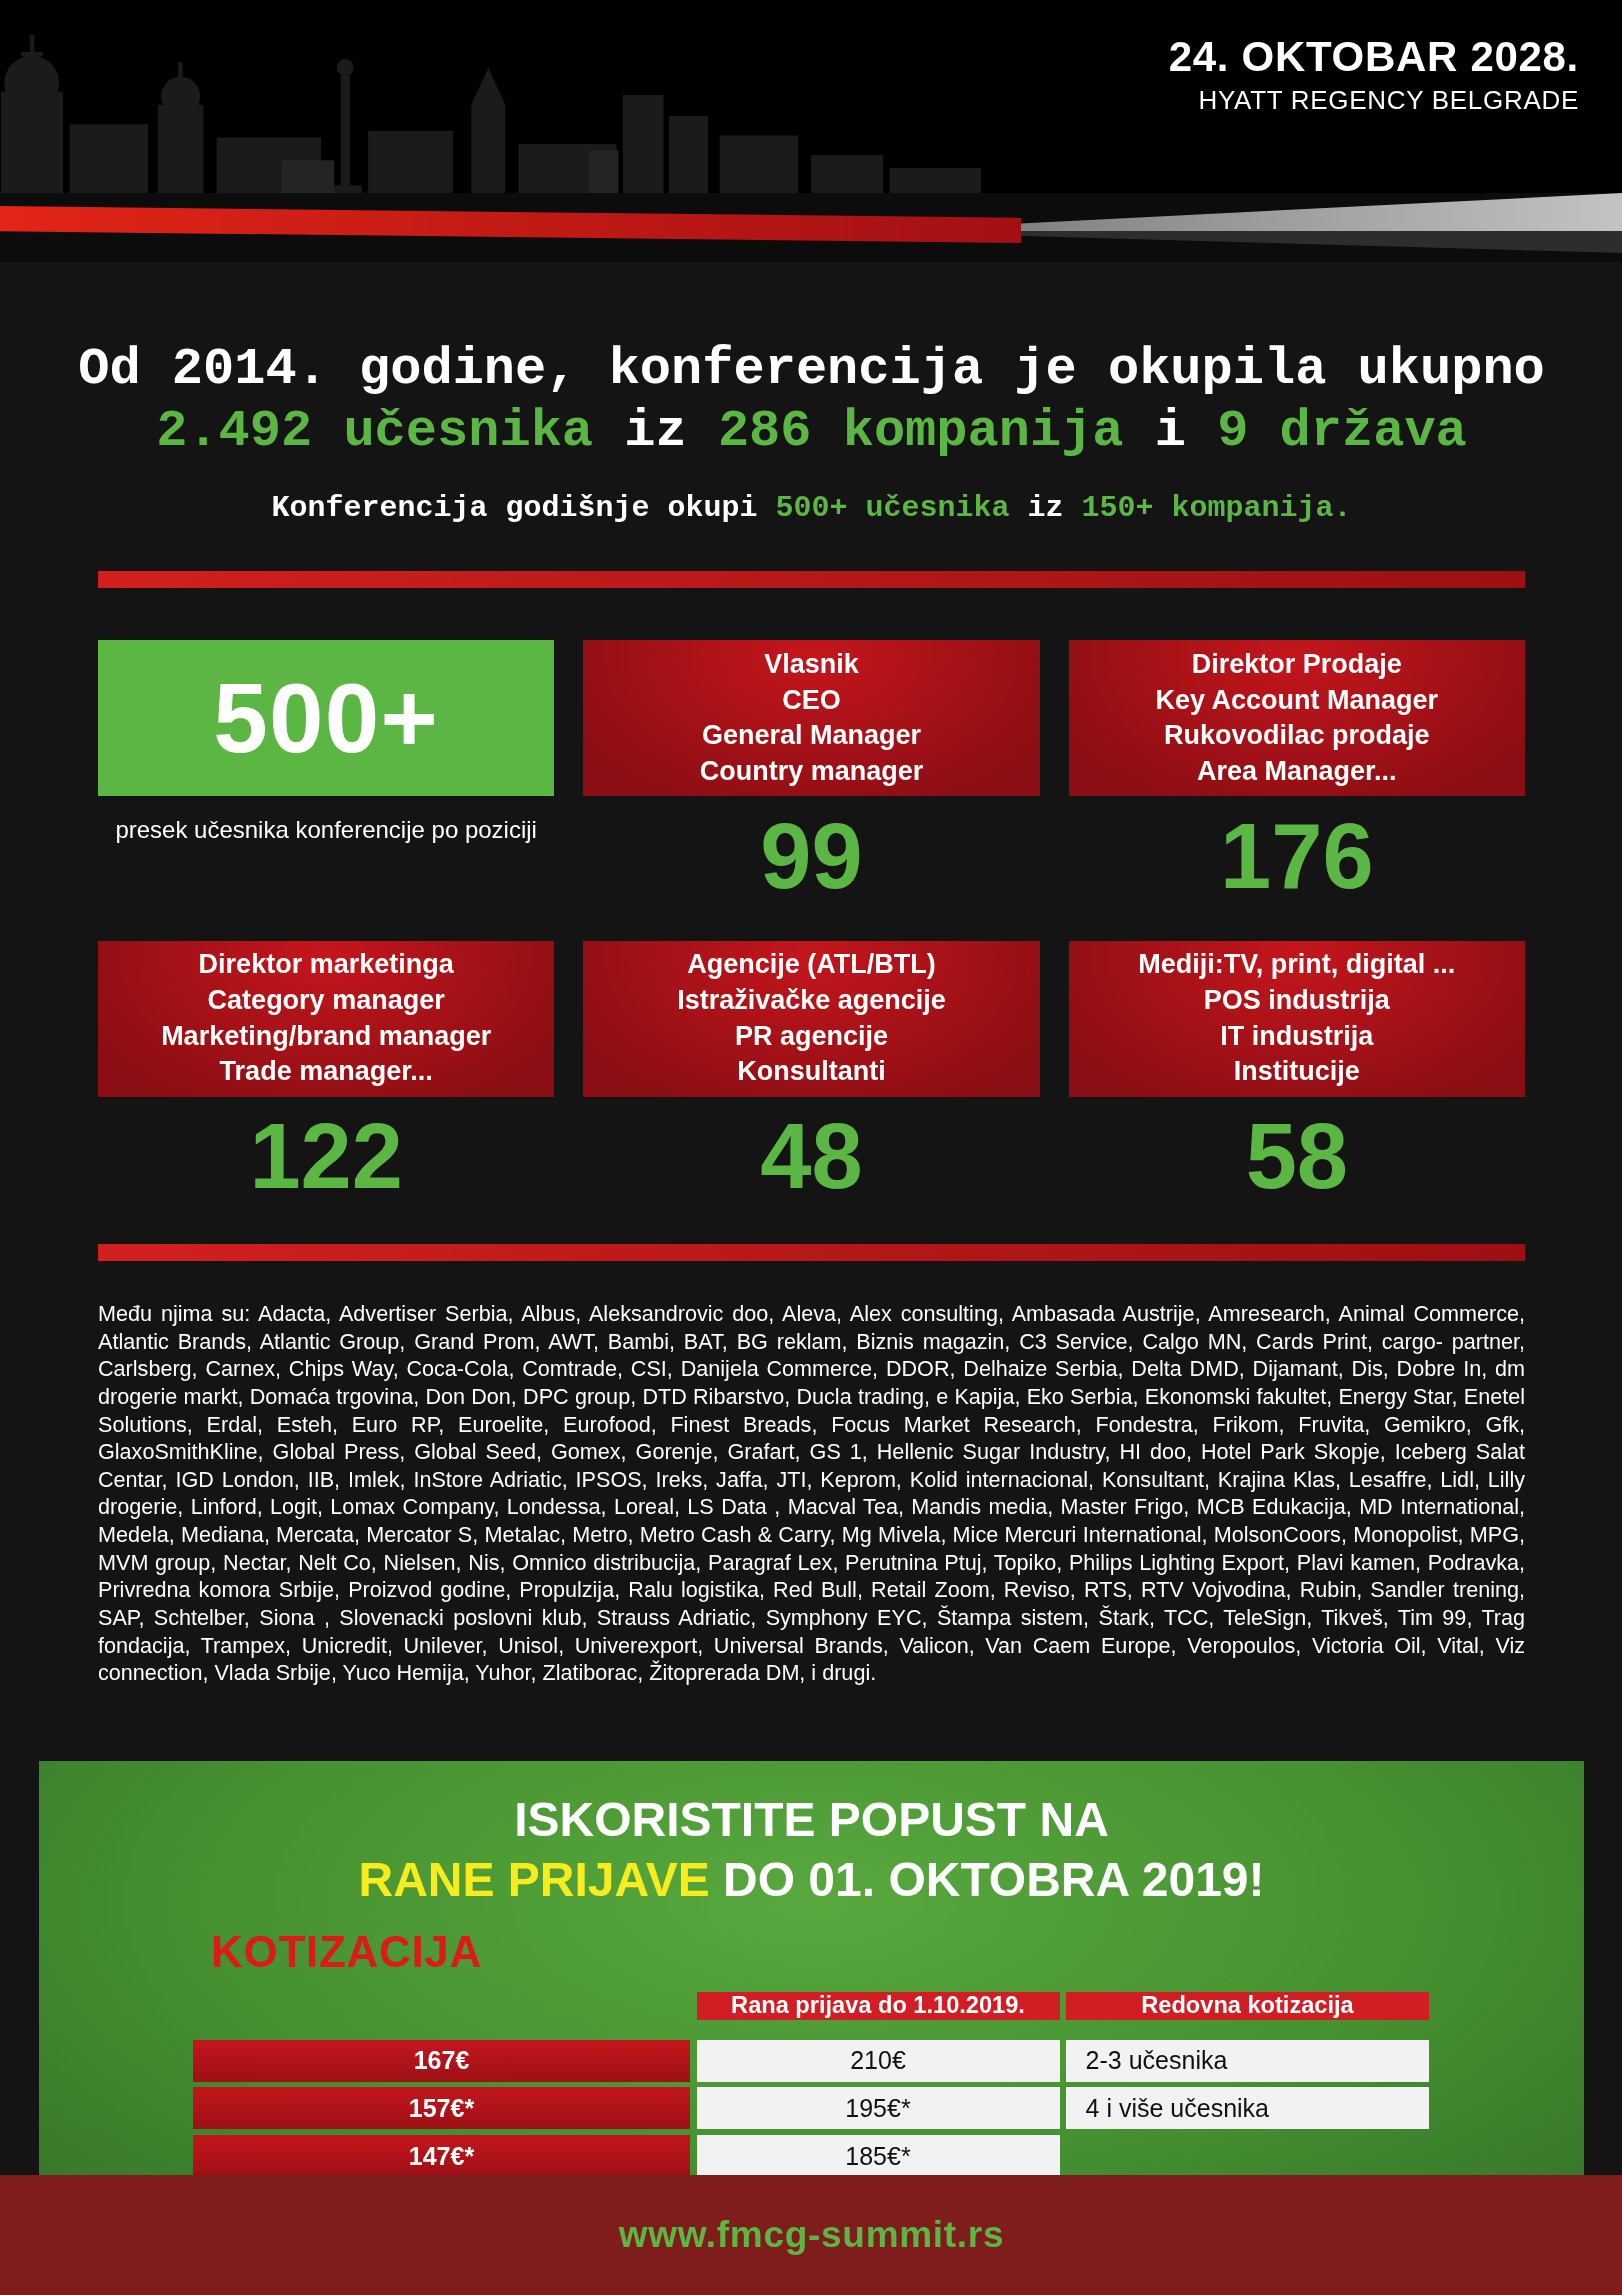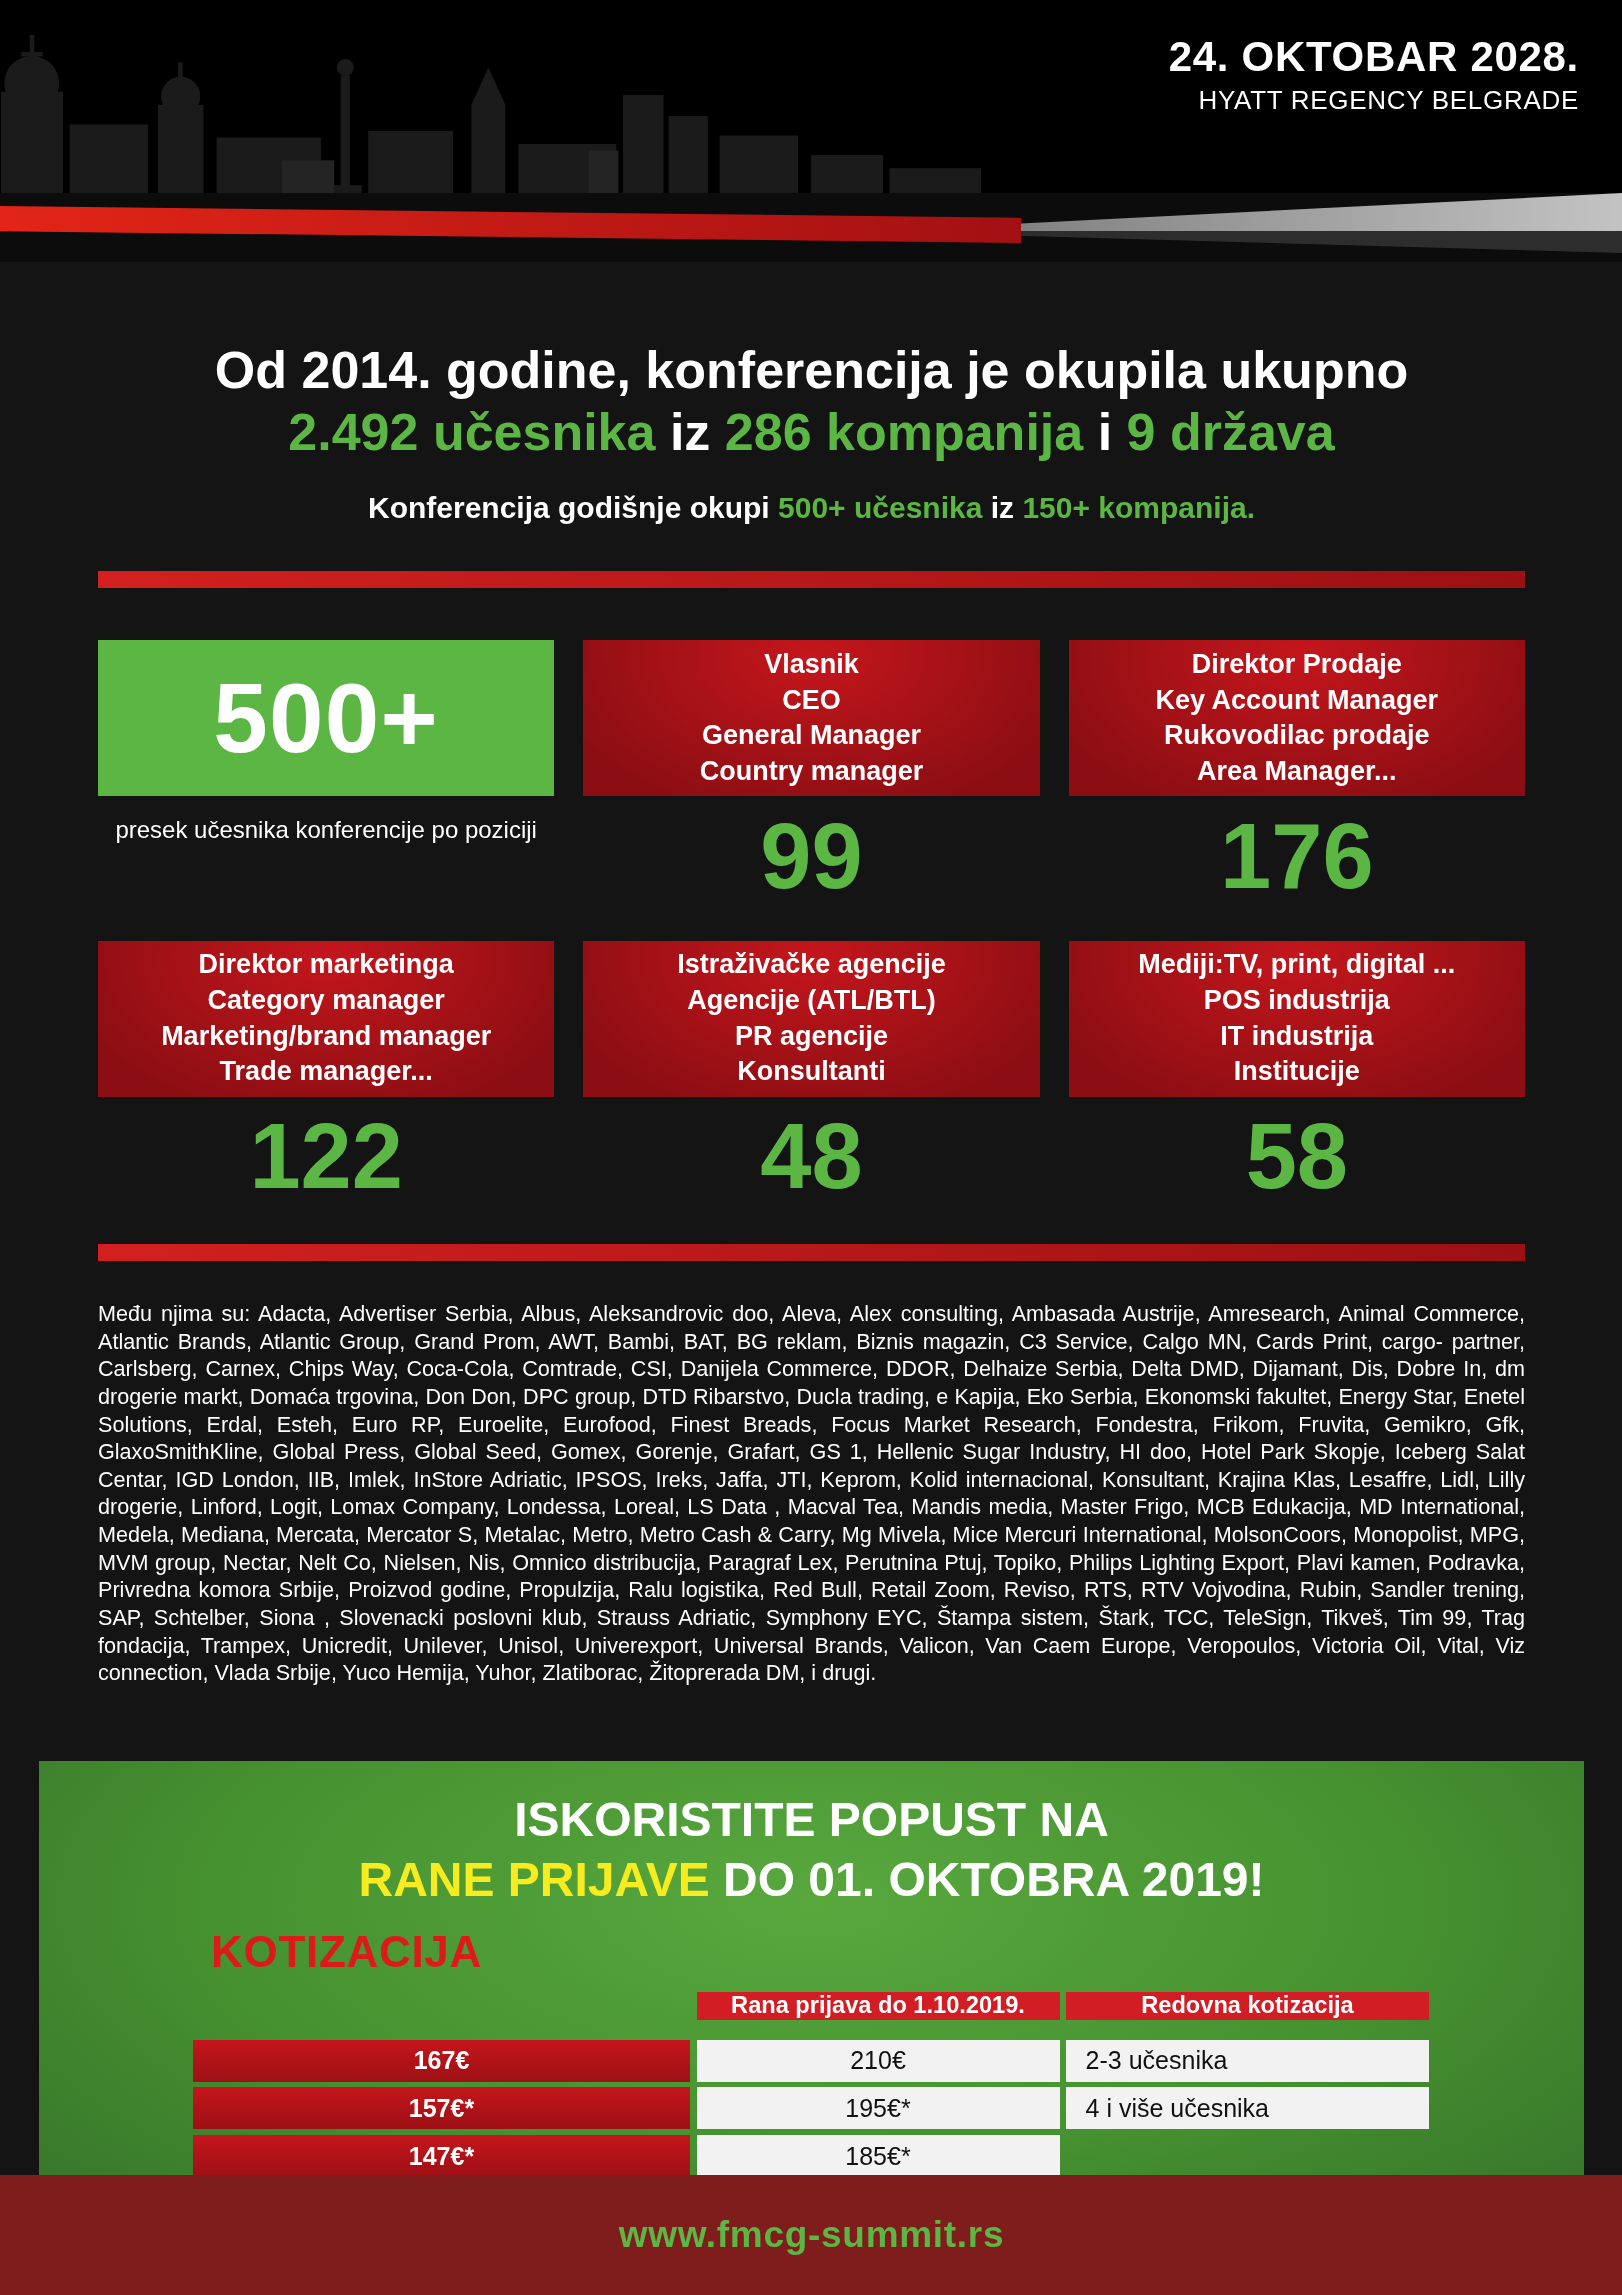--- a/index.html
+++ b/index.html
@@ -48,21 +48,21 @@
     background:#2d2d2d;
     clip-path:polygon(0 0, 100% 0, 100% 100%);
   }
   .divider .red-band {
     position:absolute; top:13px; left:0; width:1021px; height:37px;
     background:linear-gradient(90deg,#e22517,#a31013);
     clip-path:polygon(0 0, 100% 32%, 100% 100%, 0 68%);
   }
 
   
-  .intro { text-align:center; padding-top:77px; }
+  .intro { text-align:center; padding-top:77px;font-family:Liberation Mono, monospace; }
   .intro h1 { font-size:52px; font-weight:bold; line-height:1.2; color:#fff; }
   .green { color:#5cb644; }
   .yellow { color:#f6ec1f; }
   .subline { margin-top:27.5px; font-size:30px; font-weight:bold; color:#fff; }
 
   .red-bar {
     height:17px; margin:46px 98px 0;
     background:linear-gradient(90deg,#d2201f,#9c1013);
   }
   .red-bar.second { margin-top:39px; }
@@ -229,22 +229,22 @@
         <div>Direktor marketinga</div>
         <div>Category manager</div>
         <div>Marketing/brand manager</div>
         <div>Trade manager...</div>
       </div>
       <div class="stat-count">122</div>
     </div>
 
     <div class="stat-col">
       <div class="stat-box red-box">
+        <div>Agencije (ATL/BTL)</div>
         <div>Istraživačke agencije</div>
-        <div>Agencije (ATL/BTL)</div>
         <div>PR agencije</div>
         <div>Konsultanti</div>
       </div>
       <div class="stat-count">48</div>
     </div>
 
     <div class="stat-col">
       <div class="stat-box red-box">
         <div>Mediji:TV, print, digital ...</div>
         <div>POS industrija</div>

